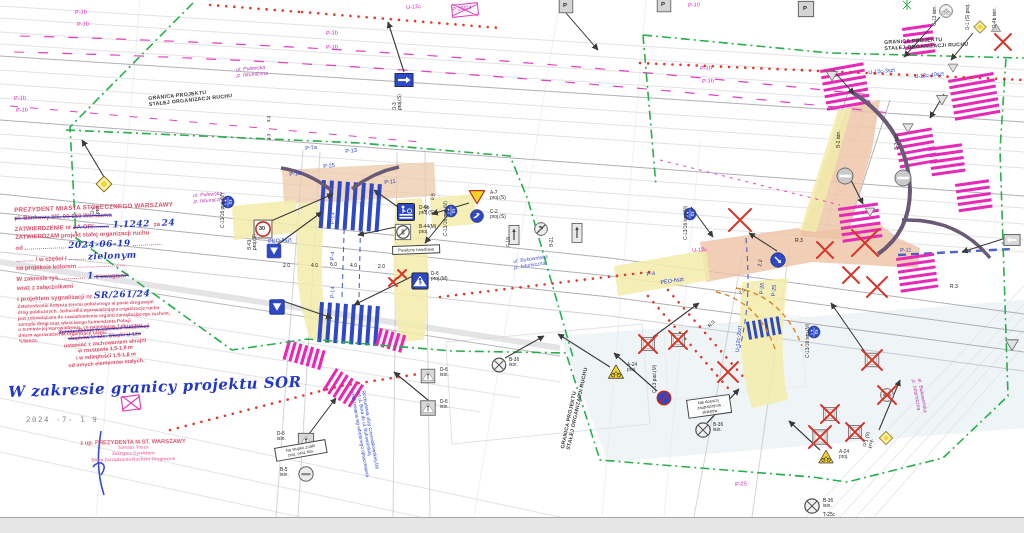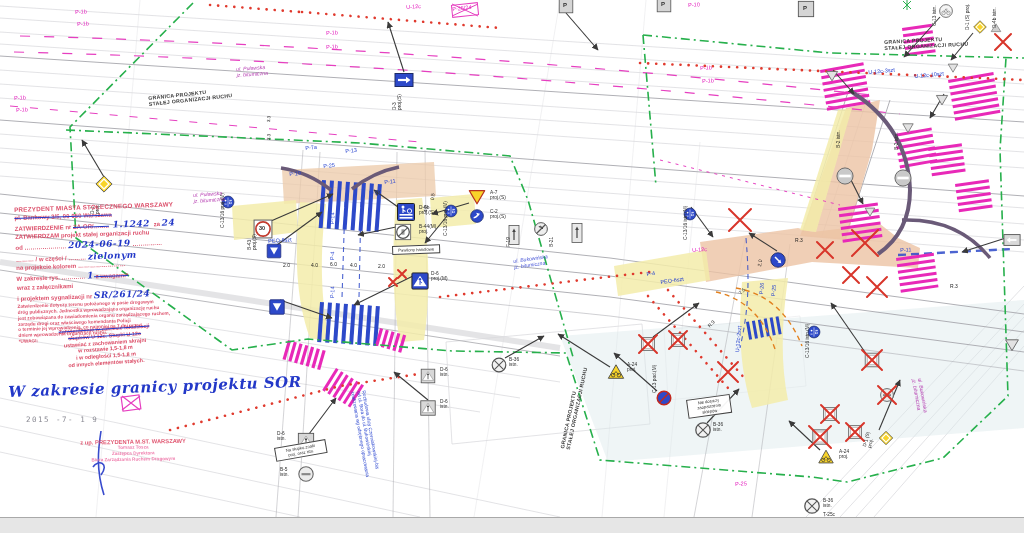--- a/index.html
+++ b/index.html
@@ -667,21 +667,21 @@
       </div>
   <div class="u12c" id="u12c-note">
         <div class="struck">Zatwierdzenie w zakresie lokalizacji</div>
         <div class="struck">słupków U-12c. Słupki U-12c</div>
         <div>ustawiać z zachowaniem skrajni</div>
         <div>w rozstawie 1,5-1,8 m</div>
         <div>i w odległości 1,5-1,8 m</div>
         <div>od innych elementów stałych.</div>
       </div>
   <div class="handnote" id="hand-note">W zakresie granicy projektu SOR</div>
-  <div class="datestamp" id="date-stamp">2015 -7- 1 9</div>
+  <div class="datestamp" id="date-stamp">2024 -7- 1 9</div>
   <div class="signer" id="signer">
         <div class="auth">z up. PREZYDENTA M.ST. WARSZAWY</div>
         <div class="sub">Tomasz Tosza</div>
         <div class="sub">Zastępca Dyrektora</div>
         <div class="sub">Biura Zarządzania Ruchem Drogowym</div>
       </div>
 
  </div>
  <div class="bottom-bar"></div>
 </div>

